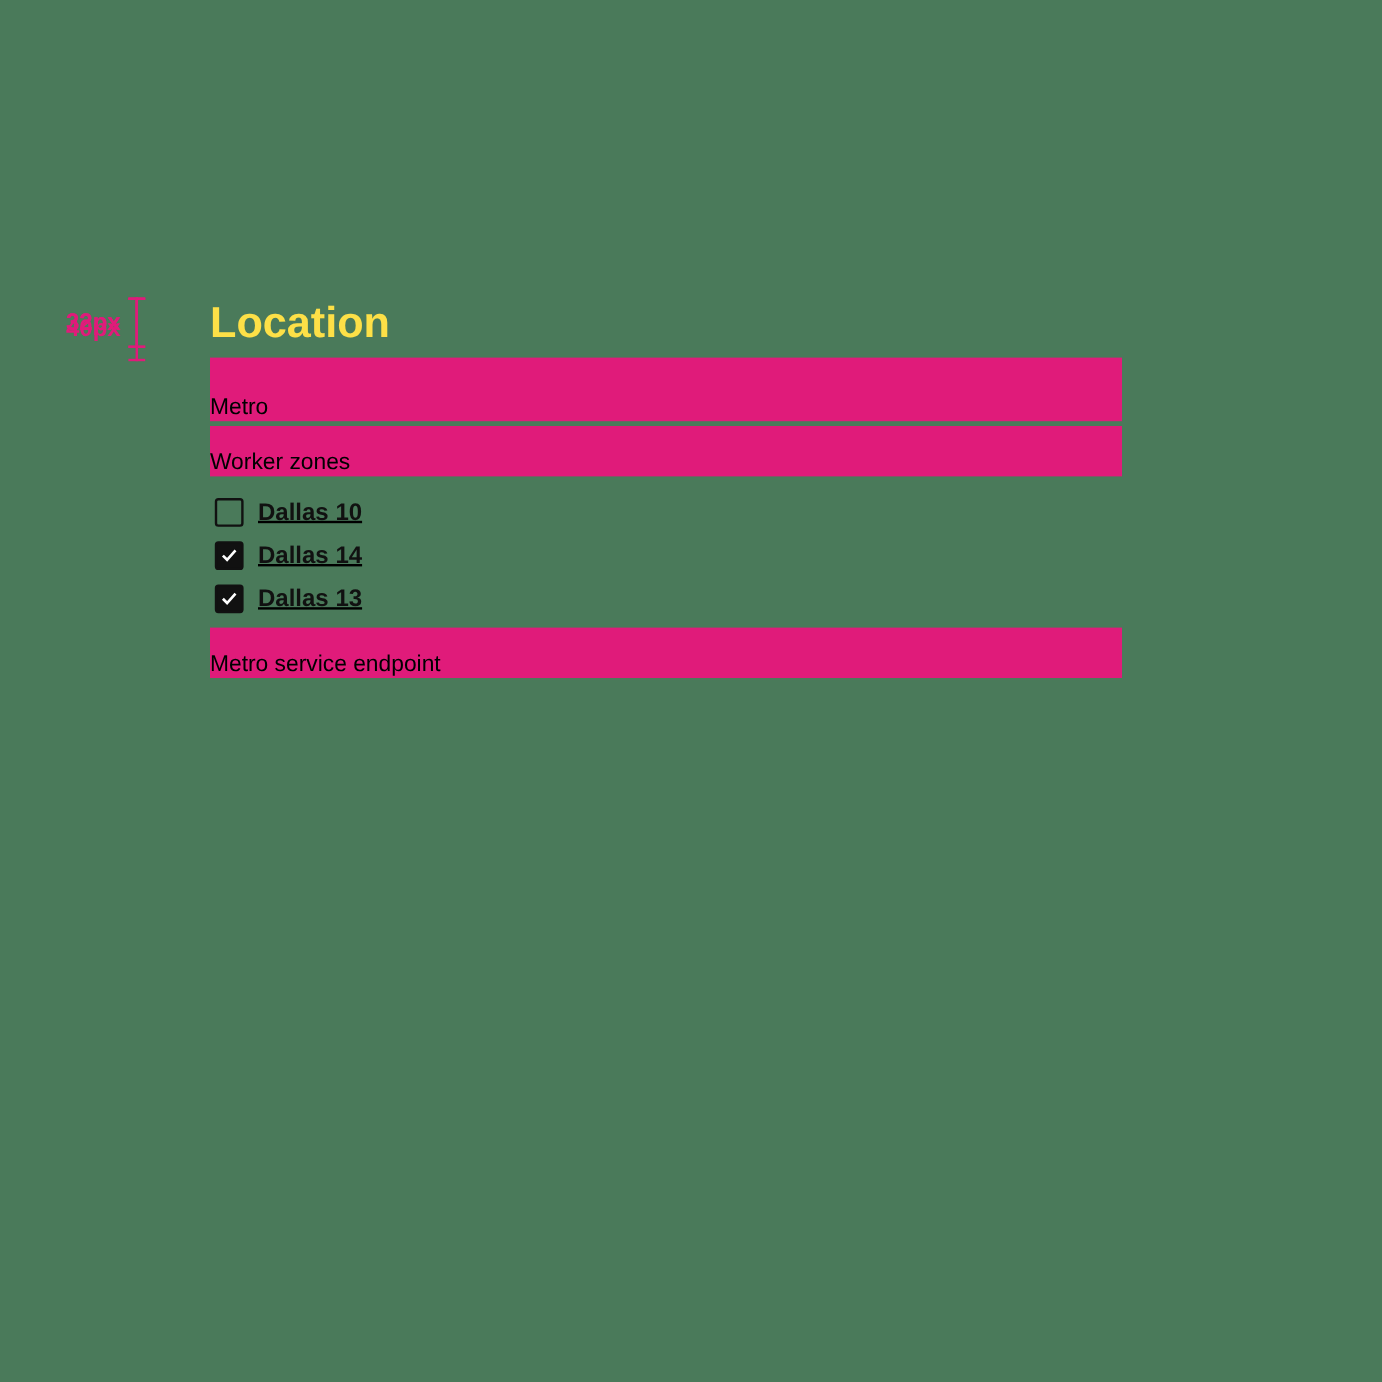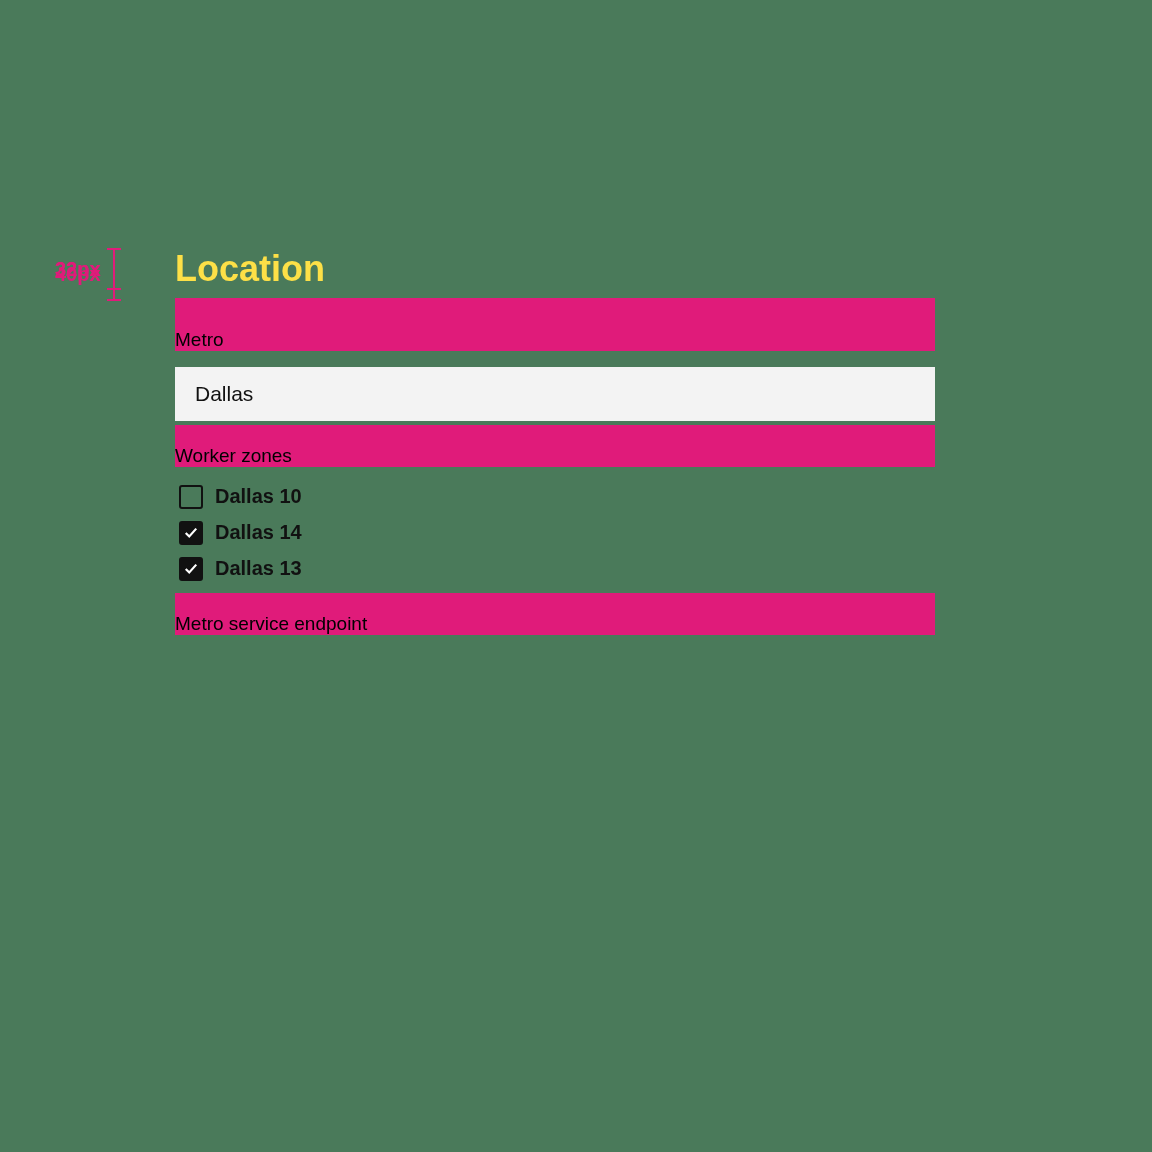--- a/index.html
+++ b/index.html
@@ -56,23 +56,24 @@
   color: #111;
   justify-content: space-between;
 }
 
 .checkbox-group {
   margin-top: 12px;
   margin-bottom: 6px;
 }
 .check-row {
   display: flex;
-  align-items: flex-start;
+  align-items: flex-end;
   gap: 12px;
   padding: 6px 4px;
+  text-decoration: underline;
 }
 .check-box {
   width: 24px;
   height: 24px;
   border: 2px solid #111;
   border-radius: 3px;
   display: flex;
   align-items: center;
   justify-content: center;
   flex-shrink: 0;
@@ -144,23 +145,20 @@
       <div class="anno" style="top:0;height:53px;text-align:center;">
         <span class="anno-text">40px</span>
         <span class="anno-bracket" style="height:53px;">
             <span class="stem"></span>
           </span>
       </div>
     </div>
 
     <div class="label overlapped">Metro</div>
 
-    <div class="field">
-      <span>Dallas</span>
-    </div>
 
     <div style="height:4px"></div>
 
     <div class="spacer-bar h32">
       <div class="anno" style="top:0;height:42px;">
         <span class="anno-text">32px</span>
         <span class="anno-bracket" style="height:42px;">
             <span class="stem"></span>
           </span>
       </div>

